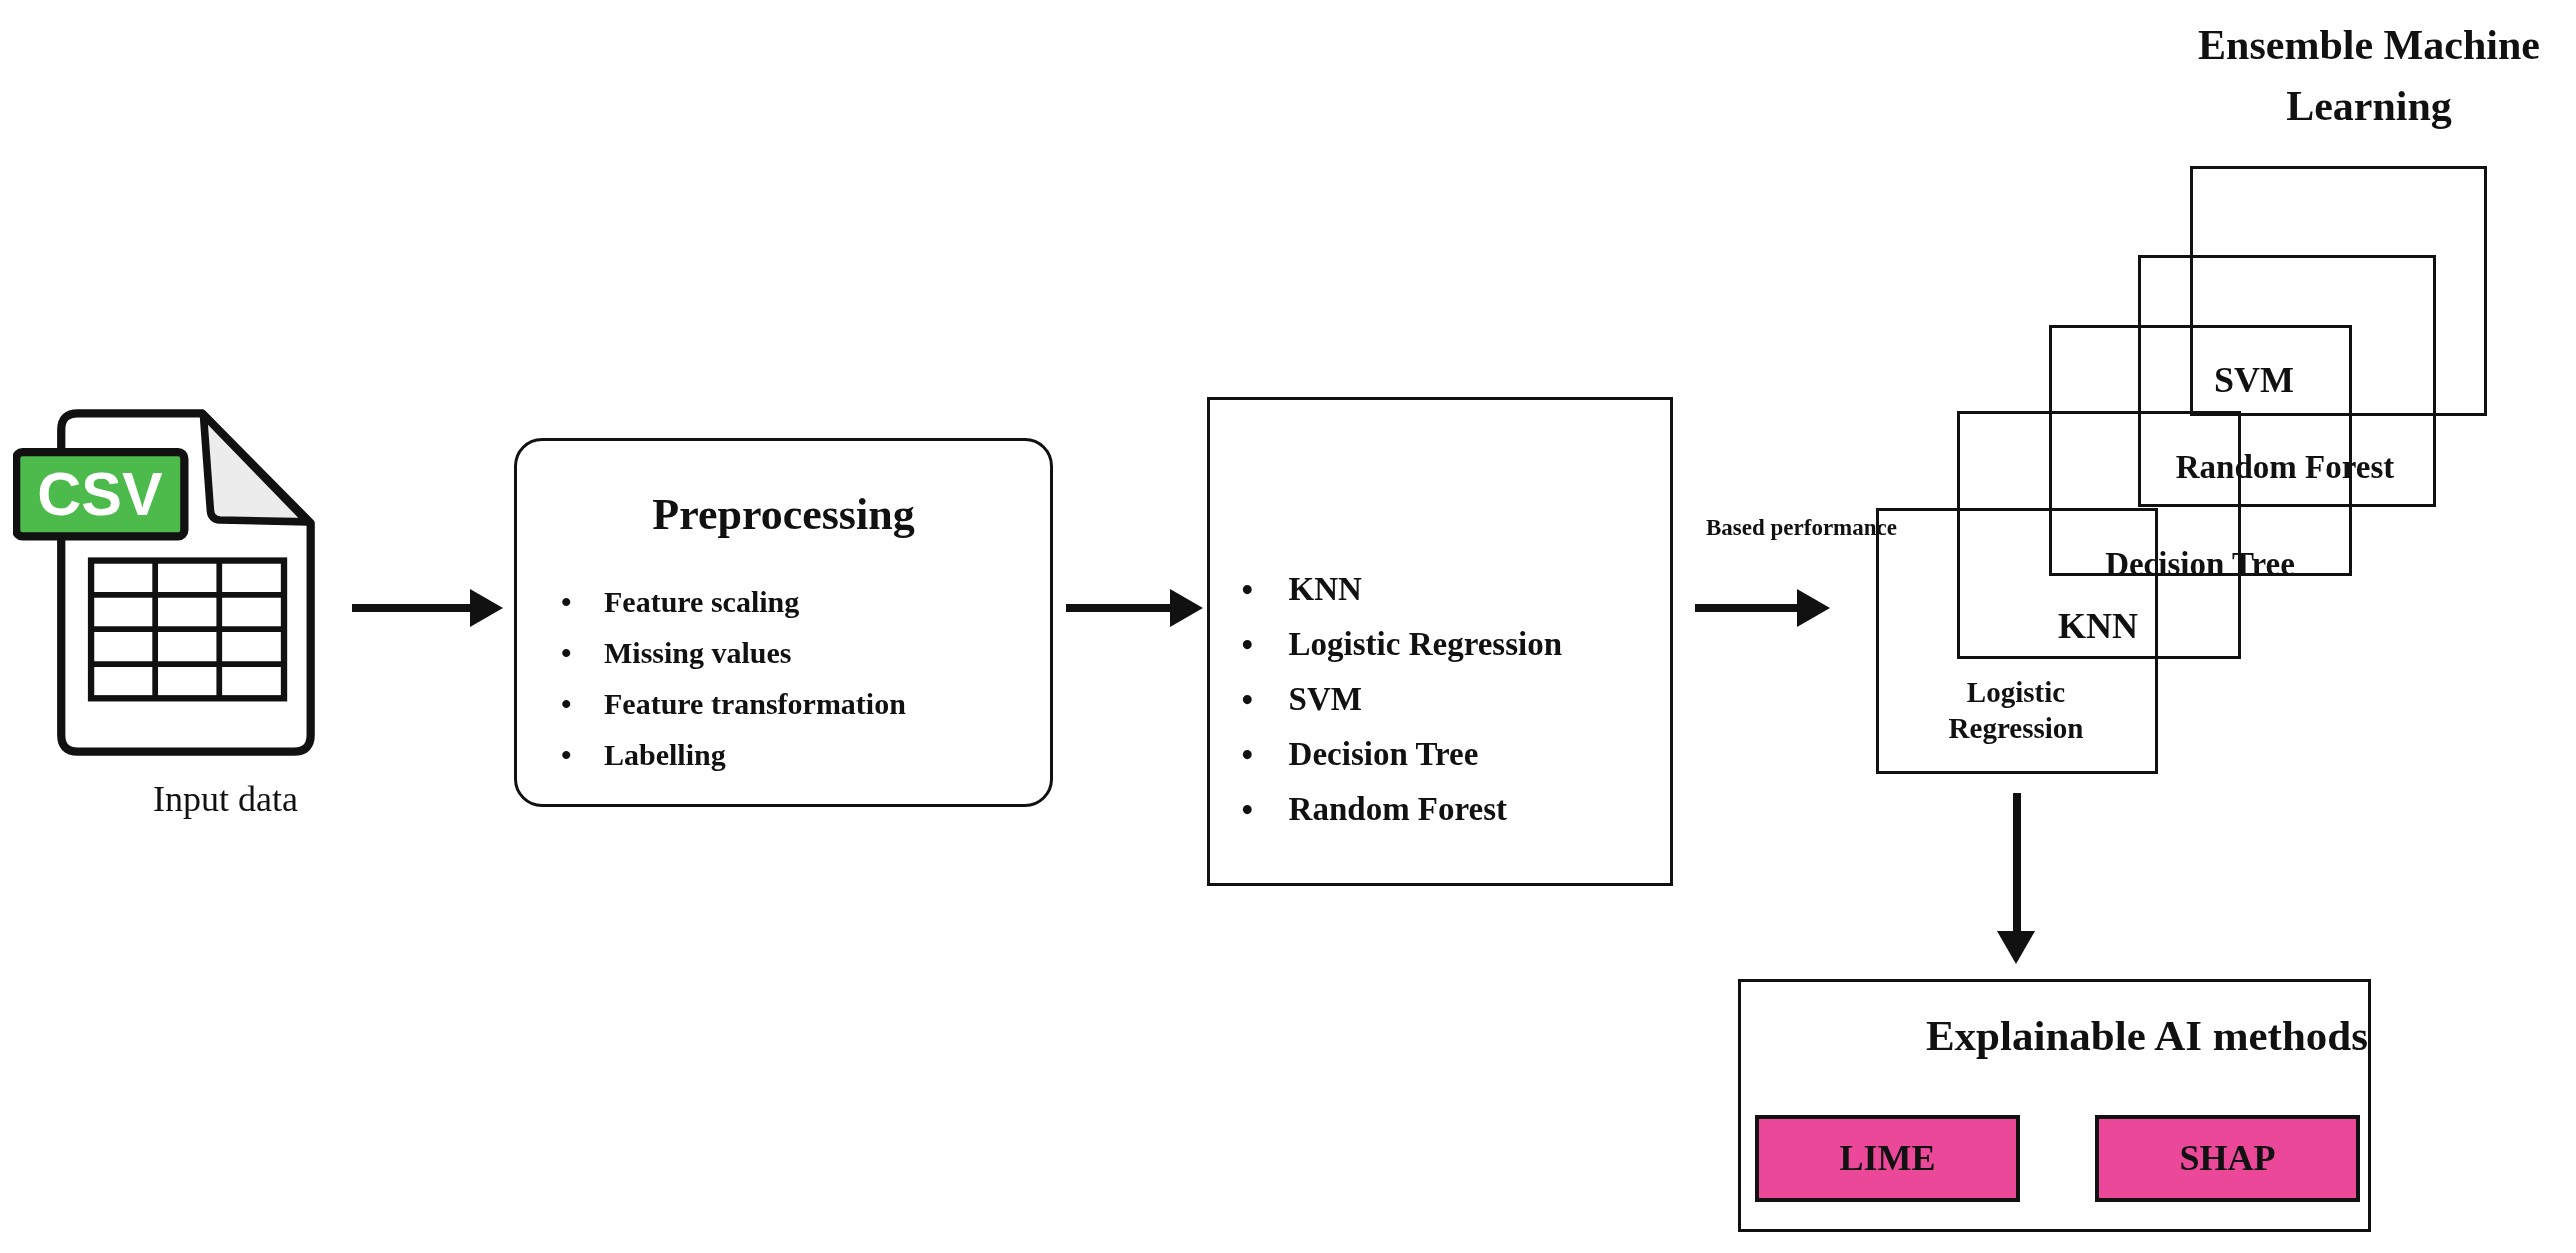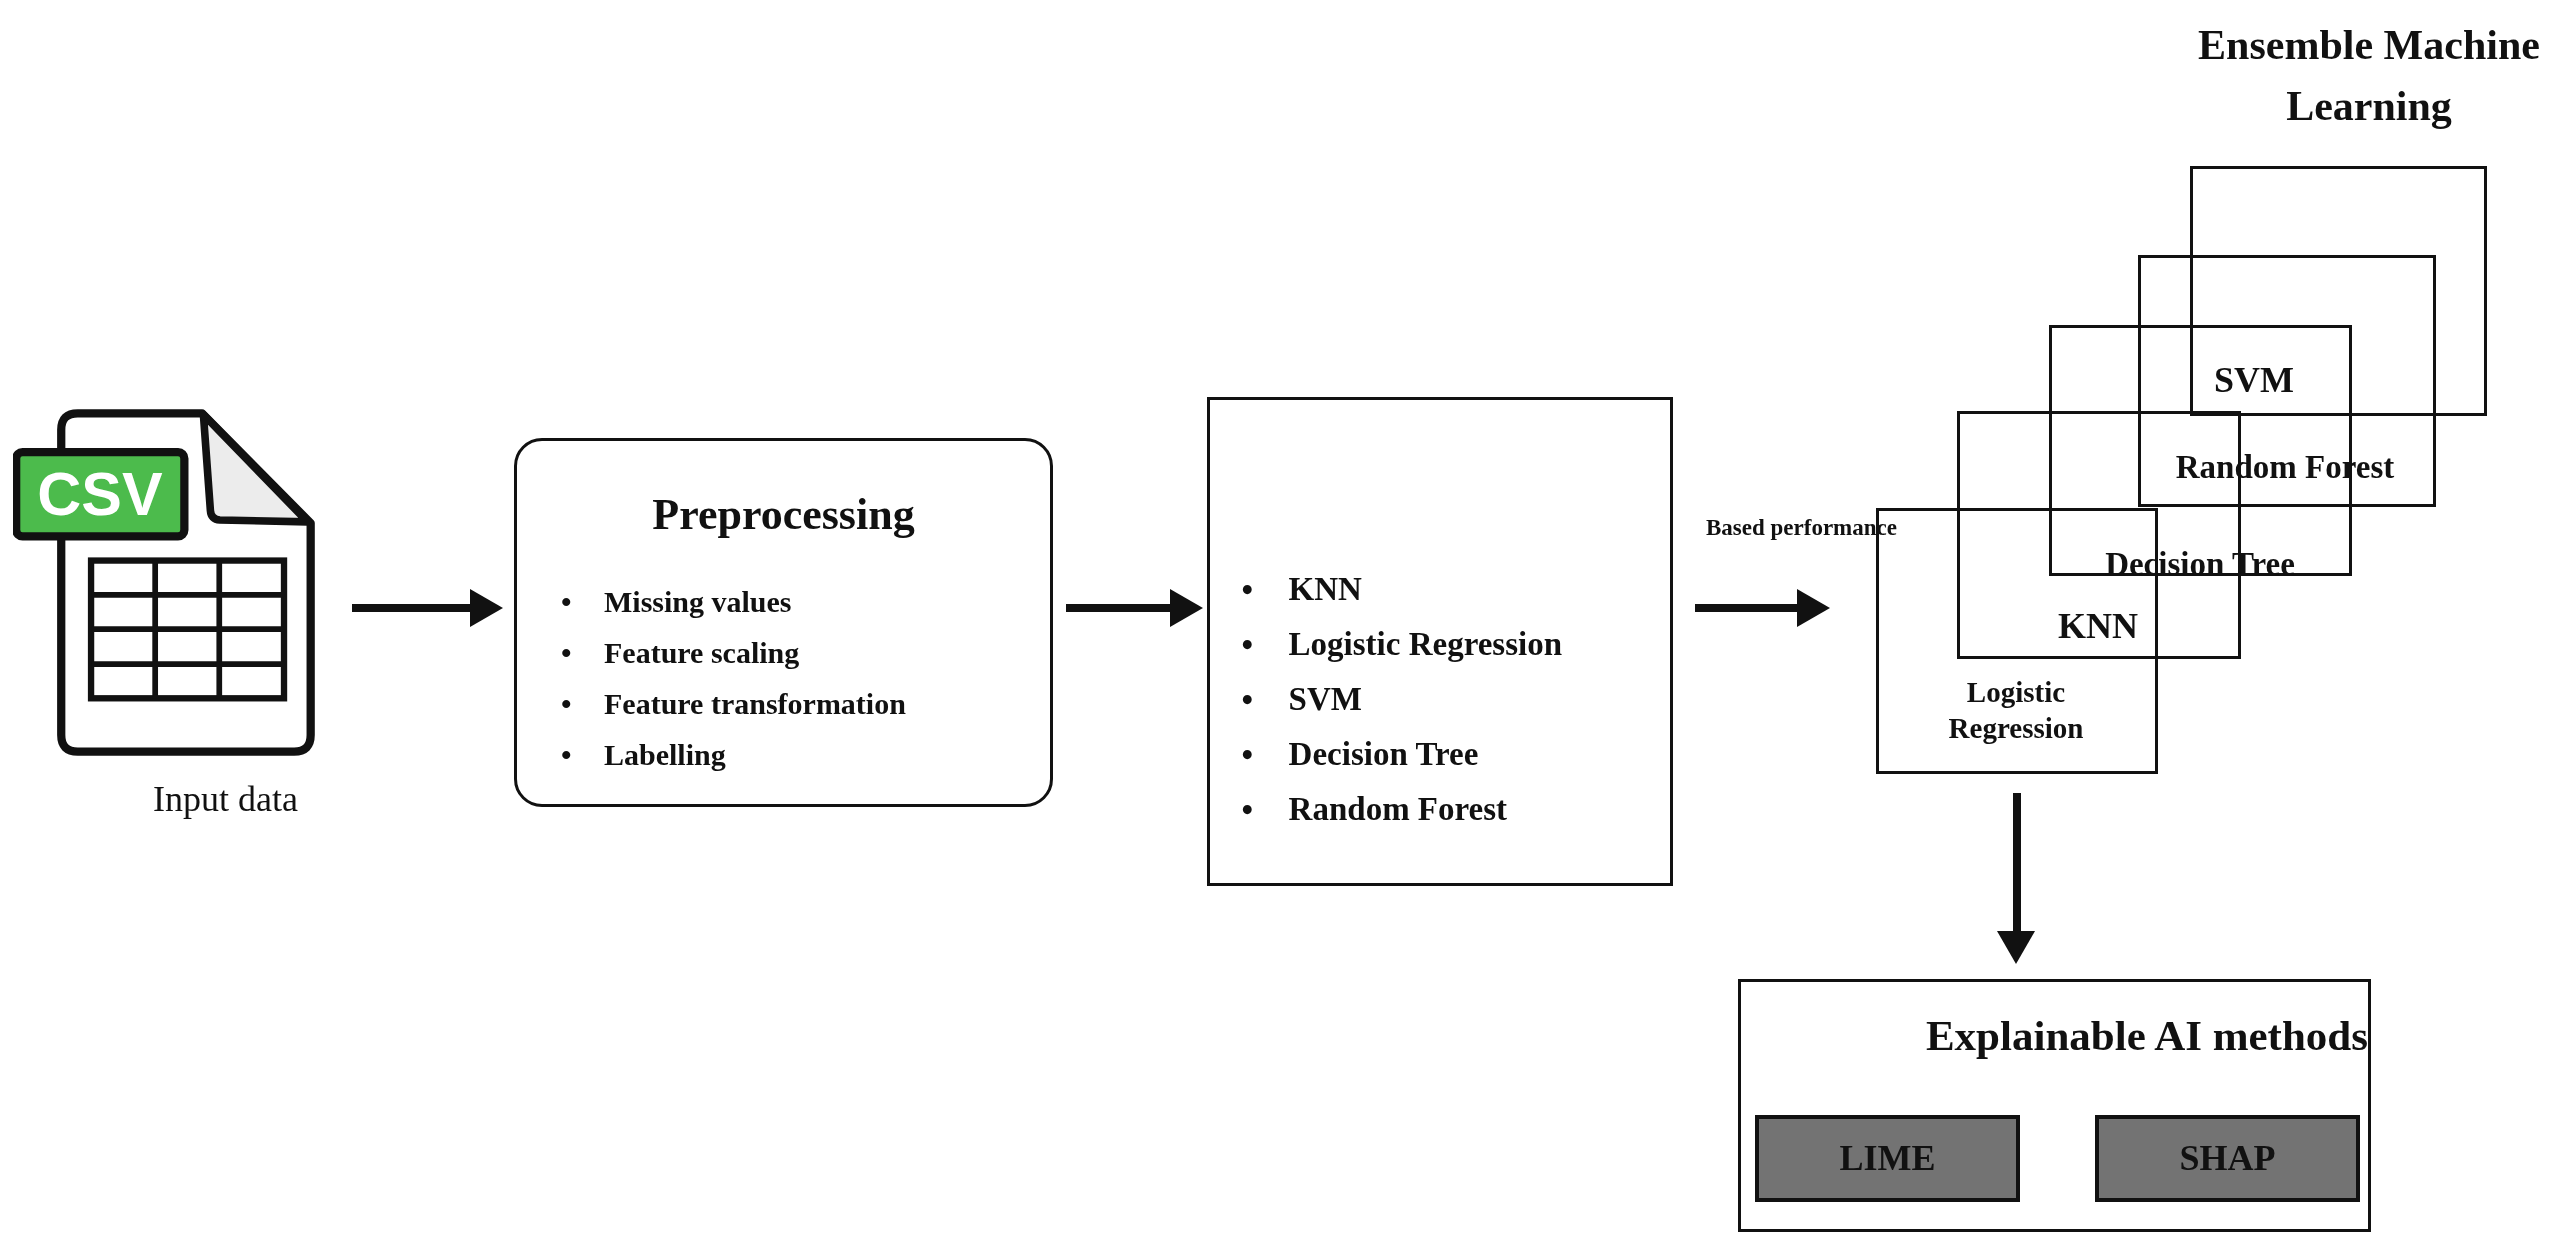--- a/index.html
+++ b/index.html
@@ -80,21 +80,21 @@
   #lbl-svm{left:2254px;top:359px;font-size:36px;}
   #lbl-rf{left:2285px;top:449px;font-size:33px;}
   #lbl-dt{left:2200px;top:546px;font-size:33px;}
   #lbl-knn{left:2098px;top:605px;font-size:36px;}
   #lbl-lr{left:2016px;top:674px;font-size:29px;line-height:36px;width:159px;white-space:normal;}
 
   
   #xai-box{left:1738px;top:979px;width:633px;height:253px;}
   #xai-box .box-title{margin-top:29px;font-size:43px;text-align:right;}
   .method-box{
-    position:absolute;box-sizing:border-box;border:4.4px solid #111;background:#737373;
+    position:absolute;box-sizing:border-box;border:4.4px solid #111;background:#ec4899;
     width:265px;height:87px;top:133px;text-align:center;
     font-weight:bold;font-size:36px;line-height:78px;
   }
   #lime-box{left:14px;}
   #shap-box{left:354px;}
 
   
   #input-caption{
     left:25px;top:778px;width:273px;text-align:right;
     font-weight:normal;font-size:36px;
@@ -128,22 +128,22 @@
   </div>
 
   <div>
     <div class="hline" style="left:352px;top:604px;width:118px;"></div>
     <div class="hhead" style="left:470px;top:589px;"></div>
   </div>
 
   <div class="obox" id="pre-box">
     <div class="box-title">Preprocessing</div>
     <ul class="blist">
+      <li>Feature scaling</li>
       <li>Missing values</li>
-      <li>Feature scaling</li>
       <li>Feature transformation</li>
       <li>Labelling</li>
     </ul>
   </div>
 
   <div>
     <div class="hline" style="left:1066px;top:604px;width:104px;"></div>
     <div class="hhead" style="left:1170px;top:589px;"></div>
   </div>
 

